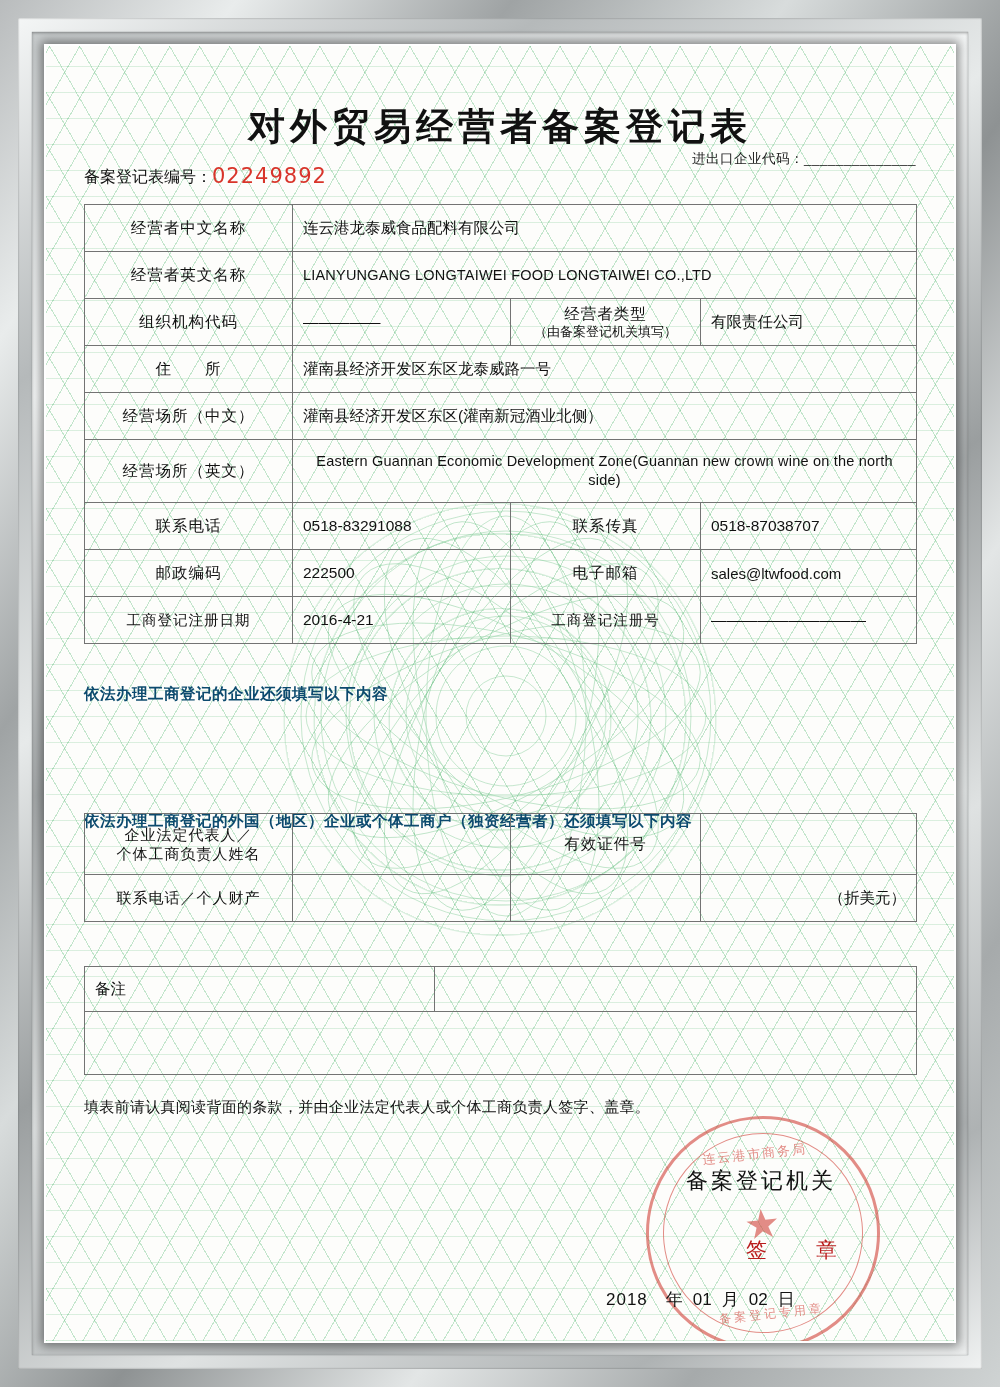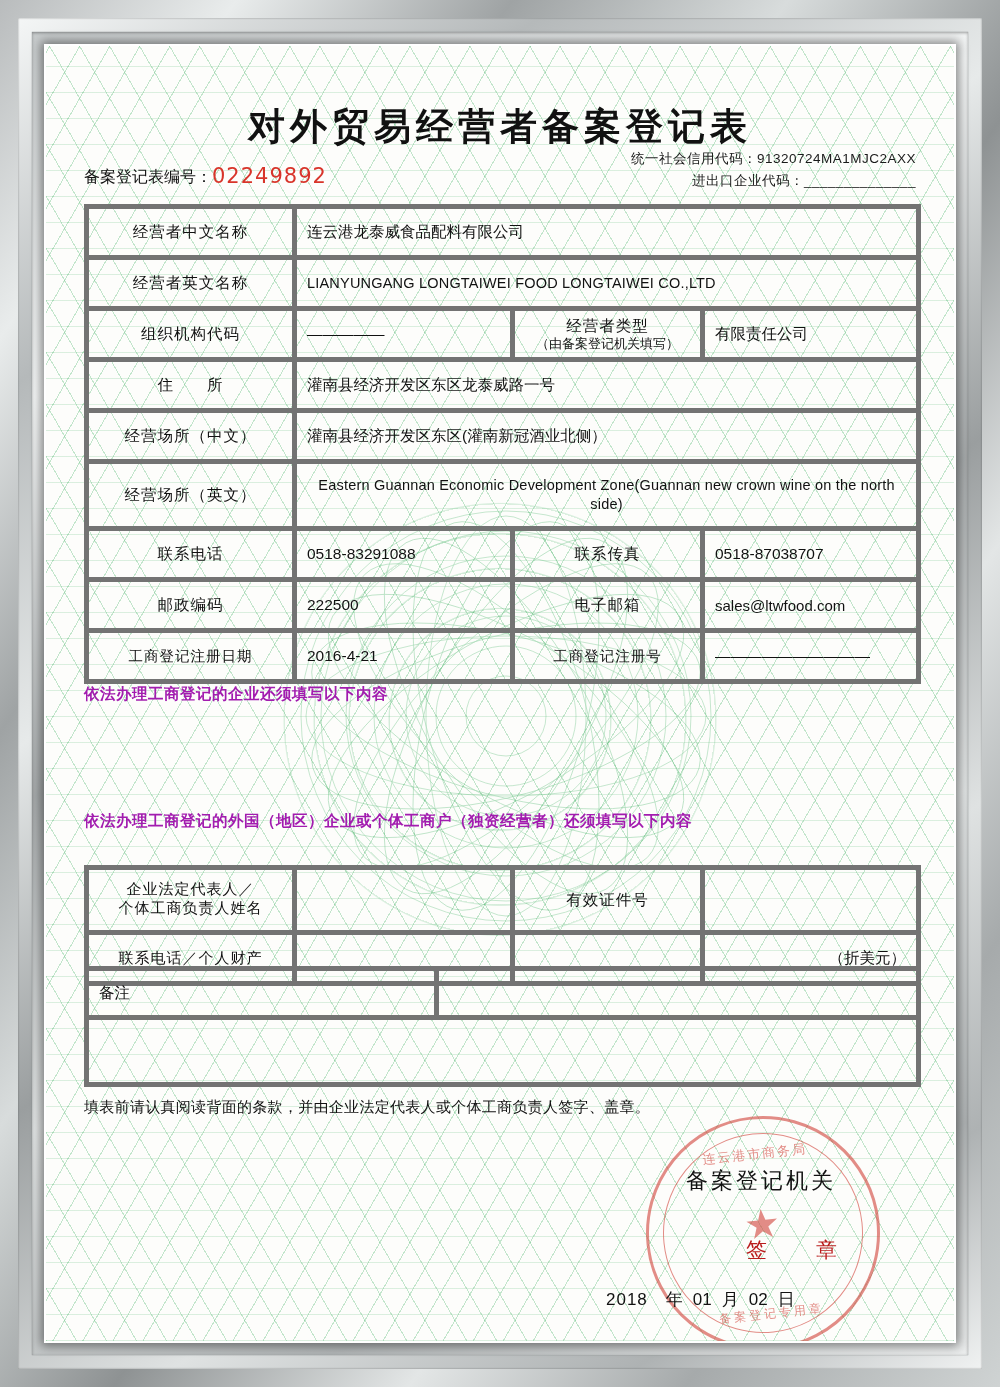--- a/index.html
+++ b/index.html
@@ -122,21 +122,21 @@
   }
 
   
   .tbl {
     position: absolute;
     border-collapse: collapse;
     table-layout: fixed;
     background: transparent;
   }
   .tbl td {
-    border: 5px solid #737373;
+    border: 1px solid #737373;
     padding: 0 10px;
     font-size: 15.5px;
     color: #111;
     vertical-align: middle;
     height: 46px;
     background: transparent;
   }
   .lbl-cell {
     text-align: center;
     letter-spacing: 1px;
@@ -145,21 +145,21 @@
   .lbl-cell.spaced { letter-spacing: 8px; text-indent: 8px;}
   .val-cell { text-align: left; font-size: 16px; }
   .val-cell.en { font-size: 14.5px; letter-spacing: .2px; }
   .small2 { font-size: 13px; display:block; letter-spacing:0px;}
   .dashes { letter-spacing: 0px; color:#222; }
   .note-line {
     position: absolute;
     left: 38px;
     font-size: 15.5px;
     font-weight: bold;
-    color: #a21caf;
+    color: #0c4a6e;
     letter-spacing: .5px;
     white-space: nowrap;
   }
 
   .two-line { line-height: 1.28; text-align: center; }
 
   
   .remark td { height: 58px; }
 
   .footer-note {
@@ -275,23 +275,20 @@
       <ellipse cx="210" cy="210" rx="200" ry="80" transform="rotate(165 210 210)"></ellipse>
     </g>
   </svg>
 
   <div class="content">
 
     <div class="doc-title">对外贸易经营者备案登记表</div>
 
     <div class="topline-right">
       <div>
-        <span class="lbl">统一社会信用代码：</span><span class="val">91320724MA1MJC2AXX</span>
-      </div>
-      <div>
         <span class="lbl">进出口企业代码：</span><span class="val blankline">______________</span>
       </div>
     </div>
 
     <div class="reg-no-row">
       <span>备案登记表编号：</span><span class="num">02249892</span>
     </div>
 
     <table class="tbl" style="left:38px; top:158px; width:832px;">
       <colgroup>
@@ -359,21 +356,21 @@
           <col style="width:218px">
           <col style="width:190px">
           <col style="width:216px">
       </colgroup>
       <tbody>
       </tbody>
     </table>
 
     <div class="note-line" style="top:765px;">依法办理工商登记的外国（地区）企业或个体工商户（独资经营者）还须填写以下内容</div>
 
-    <table class="tbl" style="left:38px; top:819px; width:832px;font-family:Liberation Mono, monospace;">
+    <table class="tbl" style="left:38px; top:767px; width:832px;">
       <colgroup>
         <col style="width:208px">
           <col style="width:218px">
           <col style="width:190px">
           <col style="width:216px">
       </colgroup>
       <tbody>
         <tr>
           <td class="lbl-cell two-line" style="height:60px;font-size:15px">
             <span>企业法定代表人／</span><br>

